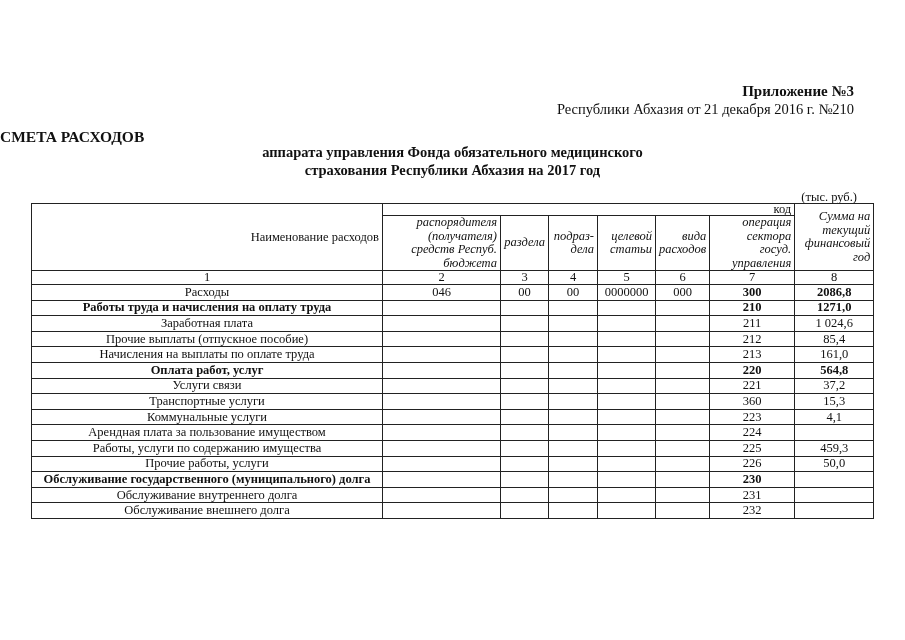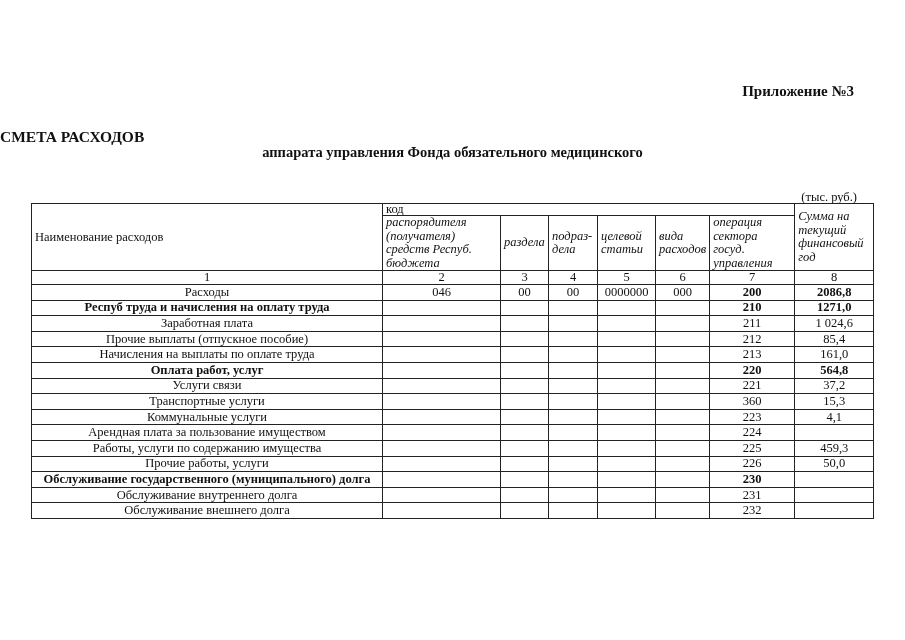--- a/index.html
+++ b/index.html
@@ -5,37 +5,39 @@
   html, body { margin:0; padding:0; background:#ffffff; }
   body { width:905px; height:640px; position:relative; overflow:hidden;
          font-family:"Liberation Serif", serif; color:#111; }
   .appendix { position:absolute; right:51px; top:46px; text-align:right; font-size:14.5px; line-height:18px;margin-top:36px; }
   .appendix .title { font-weight:bold; font-size:15px; }
   .doc-title { position:absolute; left:0; width:905px; top:128px; font-weight:bold; font-size:15.5px; }
   .doc-subtitle { position:absolute; left:0; width:905px; top:143px; text-align:center; font-weight:bold; font-size:14.5px; line-height:18px; }
   .units { position:absolute; right:48px; top:190px; font-size:12.5px; }
   table { position:absolute; left:31px; top:203px; border-collapse:collapse; font-size:12.5px; table-layout:fixed; }
   td, th { border:1px solid #222; padding:0 3px; font-weight:normal; height:14.6px; line-height:13px; white-space:nowrap; overflow:hidden; }
-  th { text-align:left; vertical-align:middle; white-space:normal; }
+  th { text-align:right; vertical-align:middle; white-space:normal; }
   th.tall { line-height:13.5px;font-style:italic; }
   td.c { text-align:center; }
   td.l { text-align:center; }
   .b { font-weight:bold; }
   .num-row td { text-align:center; height:13px; }
 </style>
 </head>
 <body>
 
 <div class="appendix">
   <div class="title">Приложение №3</div>
+  <div>Республики Абхазия от 21 декабря 2016 г. №210</div>
 </div>
 
 <div class="doc-title">СМЕТА РАСХОДОВ</div>
 <div class="doc-subtitle">
   <div>аппарата управления Фонда обязательного медицинского</div>
+  <div>страхования Республики Абхазия на 2017 год</div>
 </div>
 <div class="units">(тыс. руб.)</div>
 
 <table>
   <colgroup>
     <col style="width:351px">
       <col style="width:118px">
       <col style="width:48px">
       <col style="width:49px">
     <col style="width:58px">
@@ -69,25 +71,25 @@
     </tr>
   </thead>
   <tbody id="rows">
       <tr>
         <td class="l">Расходы</td>
         <td class="c">046</td>
         <td class="c">00</td>
         <td class="c">00</td>
         <td class="c">0000000</td>
         <td class="c">000</td>
-        <td class="c b">200</td>
+        <td class="c b">300</td>
         <td class="c b">2086,8</td>
       </tr>
       <tr>
-        <td class="l b">Респуб труда и начисления на оплату труда</td>
+        <td class="l b">Работы труда и начисления на оплату труда</td>
         <td class="c"></td>
         <td class="c"></td>
         <td class="c"></td>
         <td class="c"></td>
         <td class="c"></td>
         <td class="c b">210</td>
         <td class="c b">1271,0</td>
       </tr>
       <tr>
         <td class="l">Заработная плата</td>

